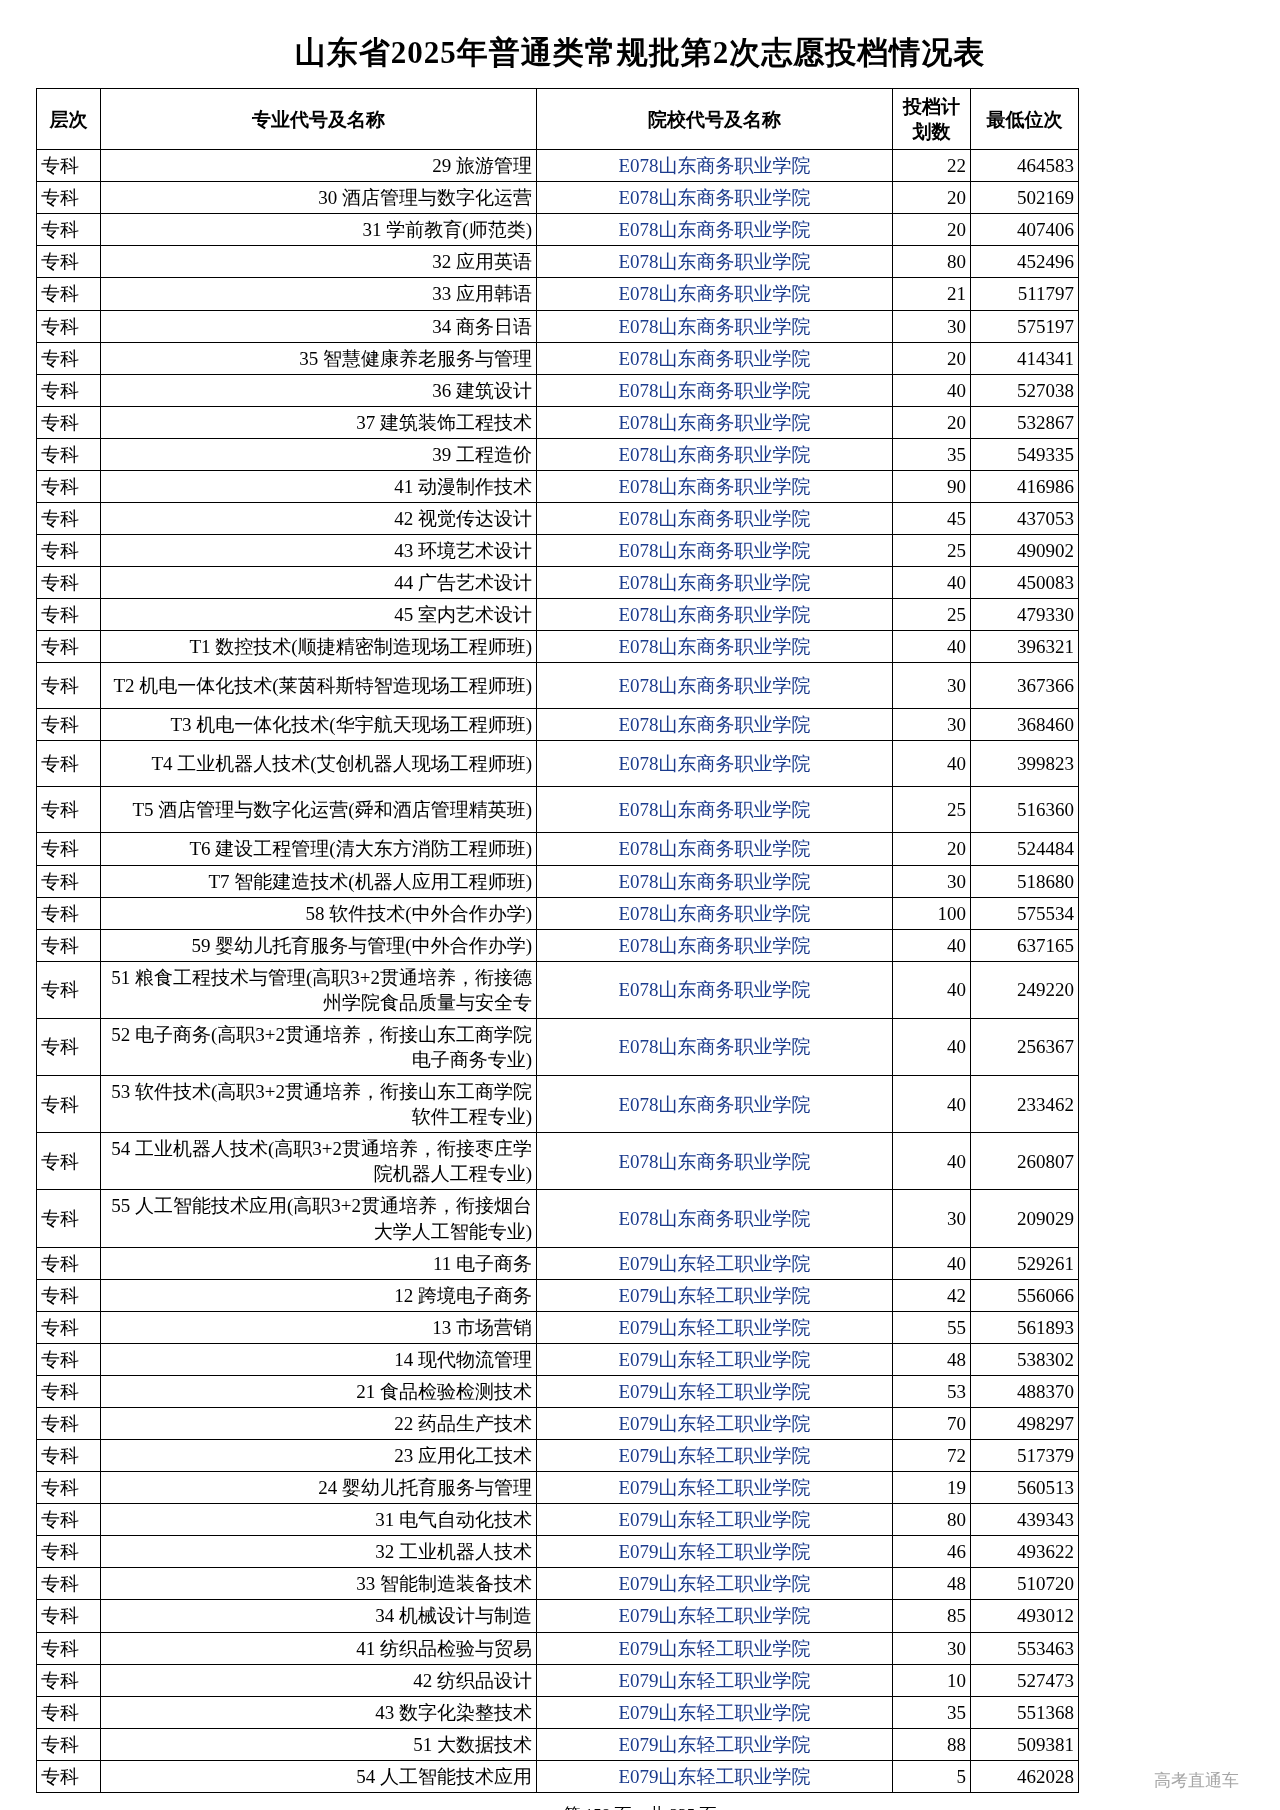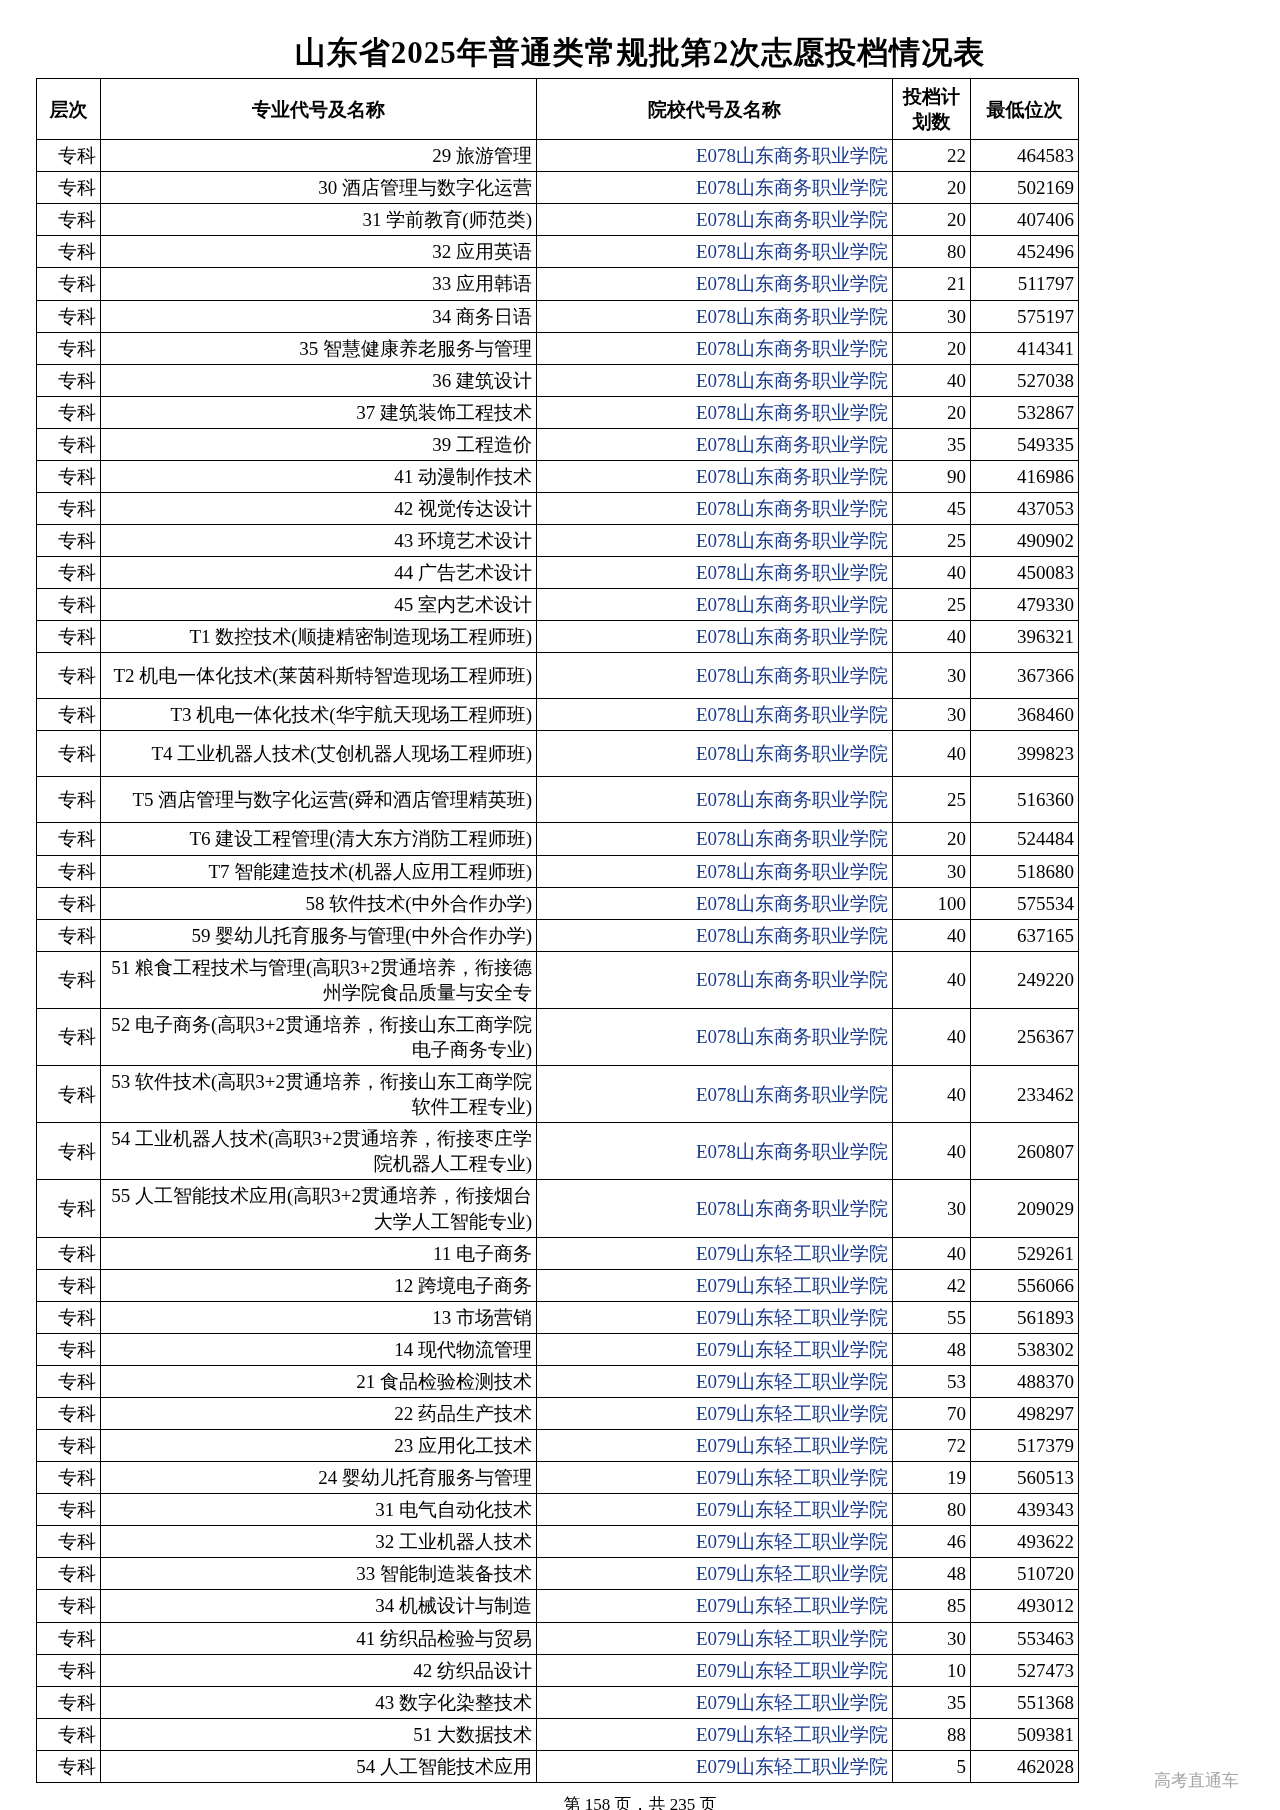--- a/index.html
+++ b/index.html
@@ -10,21 +10,21 @@
     background: #ffffff;
     position: relative;
     font-family: "Liberation Serif", "DejaVu Serif", serif;
     color: #000000;
   }
   .page { padding: 26px 36px 0 36px; }
   .title {
     text-align: center;
     font-size: 31px;
     font-weight: 700;
-    margin: 6px 0 4px 0;
+    margin: 6px 0 14px 0;
     letter-spacing: 1px;
   }
   table.main {
     border-collapse: collapse;
     width: 1042px;
     table-layout: fixed;
   }
   table.main th, table.main td {
     border: 1px solid var(--border-color, #000);
     font-size: 19px;
@@ -33,23 +33,23 @@
     vertical-align: middle;
     word-break: break-all;
   }
   table.main th {
     font-weight: 700;
     text-align: center;
     padding: 5px 2px;
     height: 48px;
   }
   .th-plan-inner { display: inline-block; max-width: 3.2em; }
-  .cell-level { text-align: right; }
+  .cell-level { text-align: left; }
   .cell-major { text-align: right; padding-left: 7px; }
-  .cell-college { text-align: right; padding-left: 5px; color: var(--college-color, #1a3a8c); }
+  .cell-college { text-align: center; padding-left: 5px; color: var(--college-color, #1a3a8c); }
   .cell-plan, .cell-rank { text-align: right; padding-right: 10px; }
   tr.tall td { height: 46px; }
   .footer {
     text-align: center;
     font-size: 17px;
     margin-top: 10px;
     color: #000;
   }
   .watermark {
     position: absolute;

